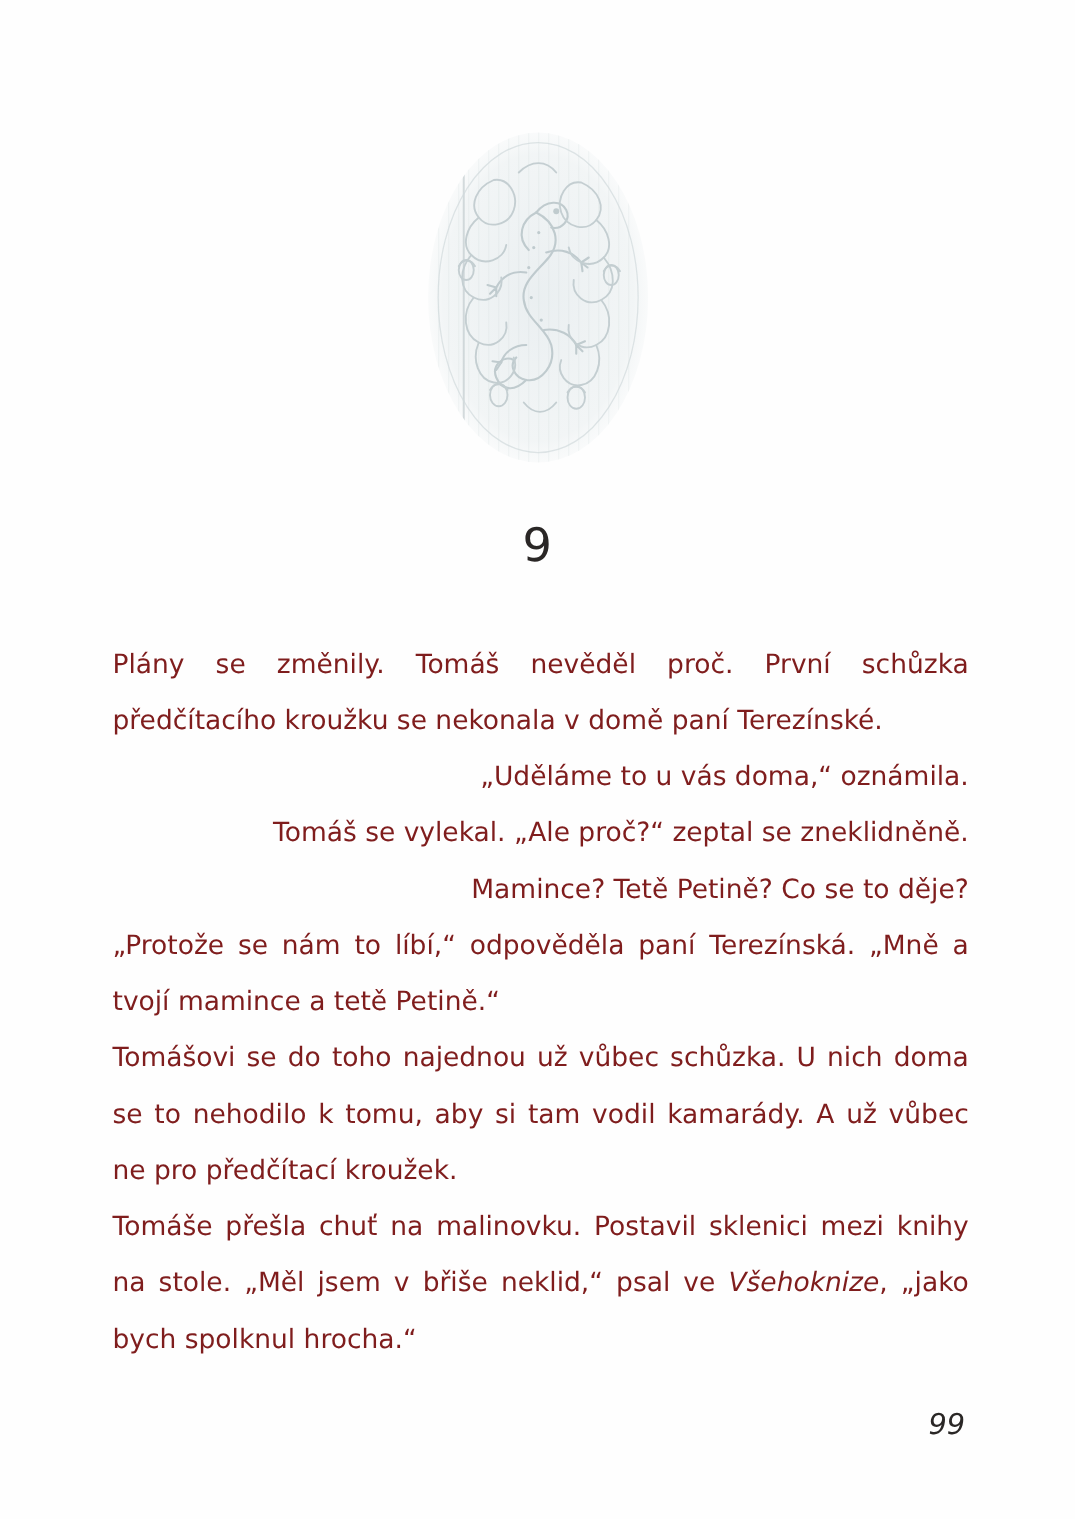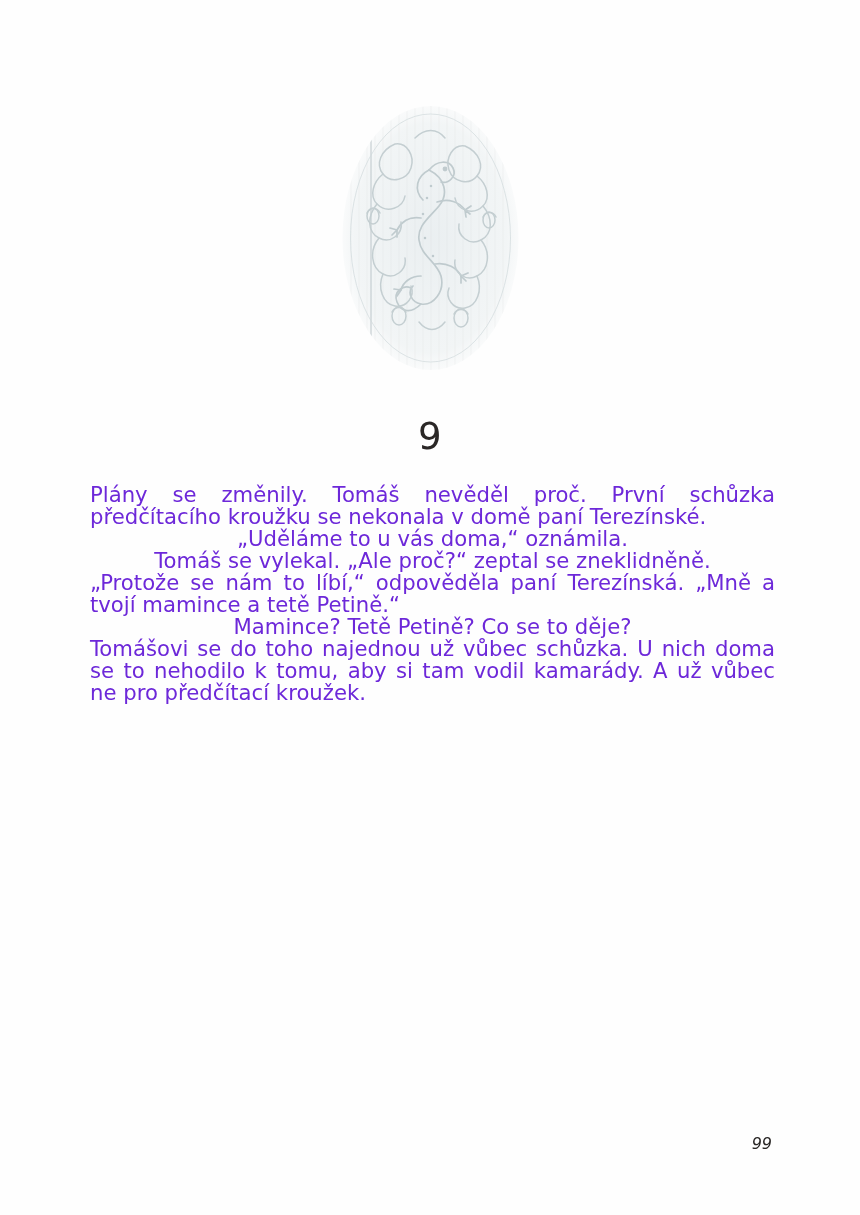--- a/index.html
+++ b/index.html
@@ -54,46 +54,46 @@
     font-family: "DejaVu Sans", sans-serif;
     font-size: 37px;
     font-weight: 400;
     color: #2a2726;
     letter-spacing: 0.5px;
   }
 
   
   .body-text {
     position: absolute;
-    top: 484px;
+    top: 508px;
     left: 90px;
     width: 685px;
     font-size: 21.2px;
-    line-height: 22px;
-    color: #6d28d9;
+    line-height: 45px;
+    color: #7f1d1d;
     font-weight: 400;
   }
   .para {
     margin: 0;
     text-align: justify;
     text-justify: inter-word;
   }
   .para.no-justify {
-    text-align: center;
+    text-align: right;
   }
   .para .ital {
     font-style: italic;
   }
 
   
   .folio {
     position: absolute;
     right: 88px;
     bottom: 62px;
-    font-size: 16px;
+    font-size: 23px;
     font-style: italic;
     color: #2a2726;
     margin-left: 41px;
   }
 </style>
 </head>
 <body>
 
 <div class="page">
 
@@ -192,19 +192,20 @@
       </svg>
     </div>
   </div>
 
   <div class="chapter-number">9</div>
 
   <div class="body-text">
     <p class="para">Plány se změnily. Tomáš nevěděl proč. První schůzka předčítacího kroužku se nekonala v domě paní Terezínské.</p>
     <p class="para no-justify">„Uděláme to u vás doma,“ oznámila.</p>
     <p class="para no-justify">Tomáš se vylekal. „Ale proč?“ zeptal se zneklidněně.</p>
+    <p class="para no-justify">Mamince? Tetě Petině? Co se to děje?</p>
     <p class="para">„Protože se nám to líbí,“ odpověděla paní Terezínská. „Mně a tvojí mamince a tetě Petině.“</p>
-    <p class="para no-justify">Mamince? Tetě Petině? Co se to děje?</p>
     <p class="para">Tomášovi se do toho najednou už vůbec schůzka. U nich doma se to nehodilo k tomu, aby si tam vodil kamarády. A už vůbec ne pro předčítací kroužek.</p>
+    <p class="para"><span>Tomáše přešla chuť na malinovku. Postavil sklenici mezi knihy na stole. „Měl jsem v břiše neklid,“ psal ve </span><span class="ital">Všehoknize</span><span>, „jako bych spolknul hrocha.“</span></p>
   </div>
 
   <div class="folio">99</div>
 </div>
 
 </body></html>

